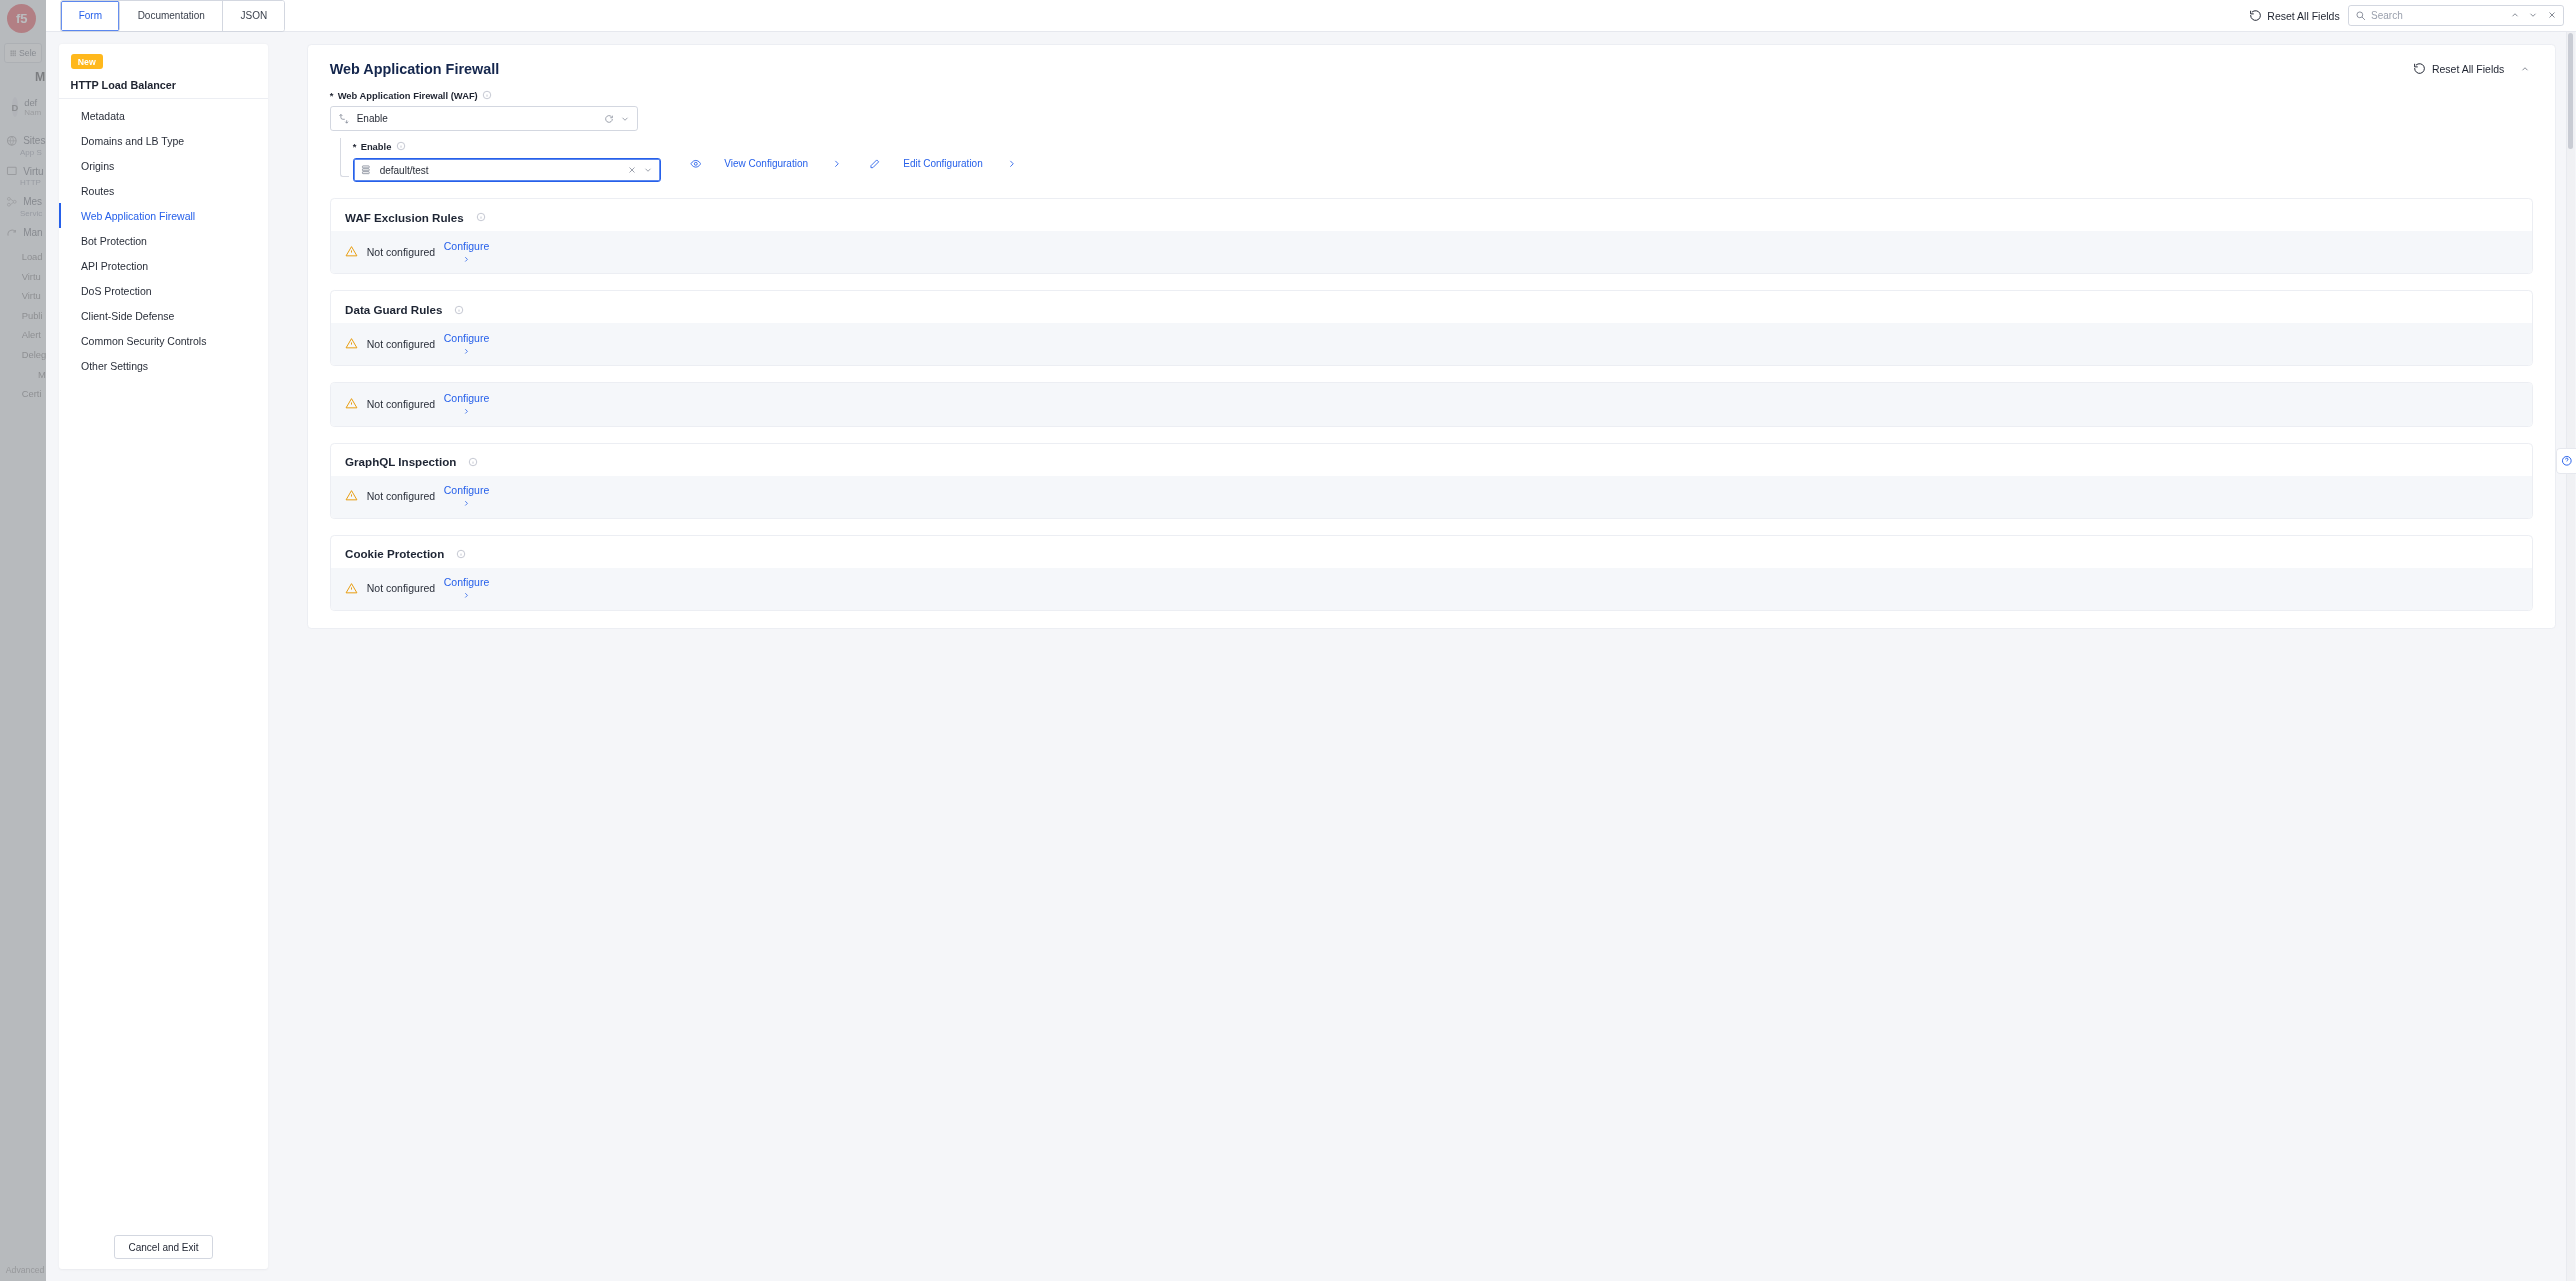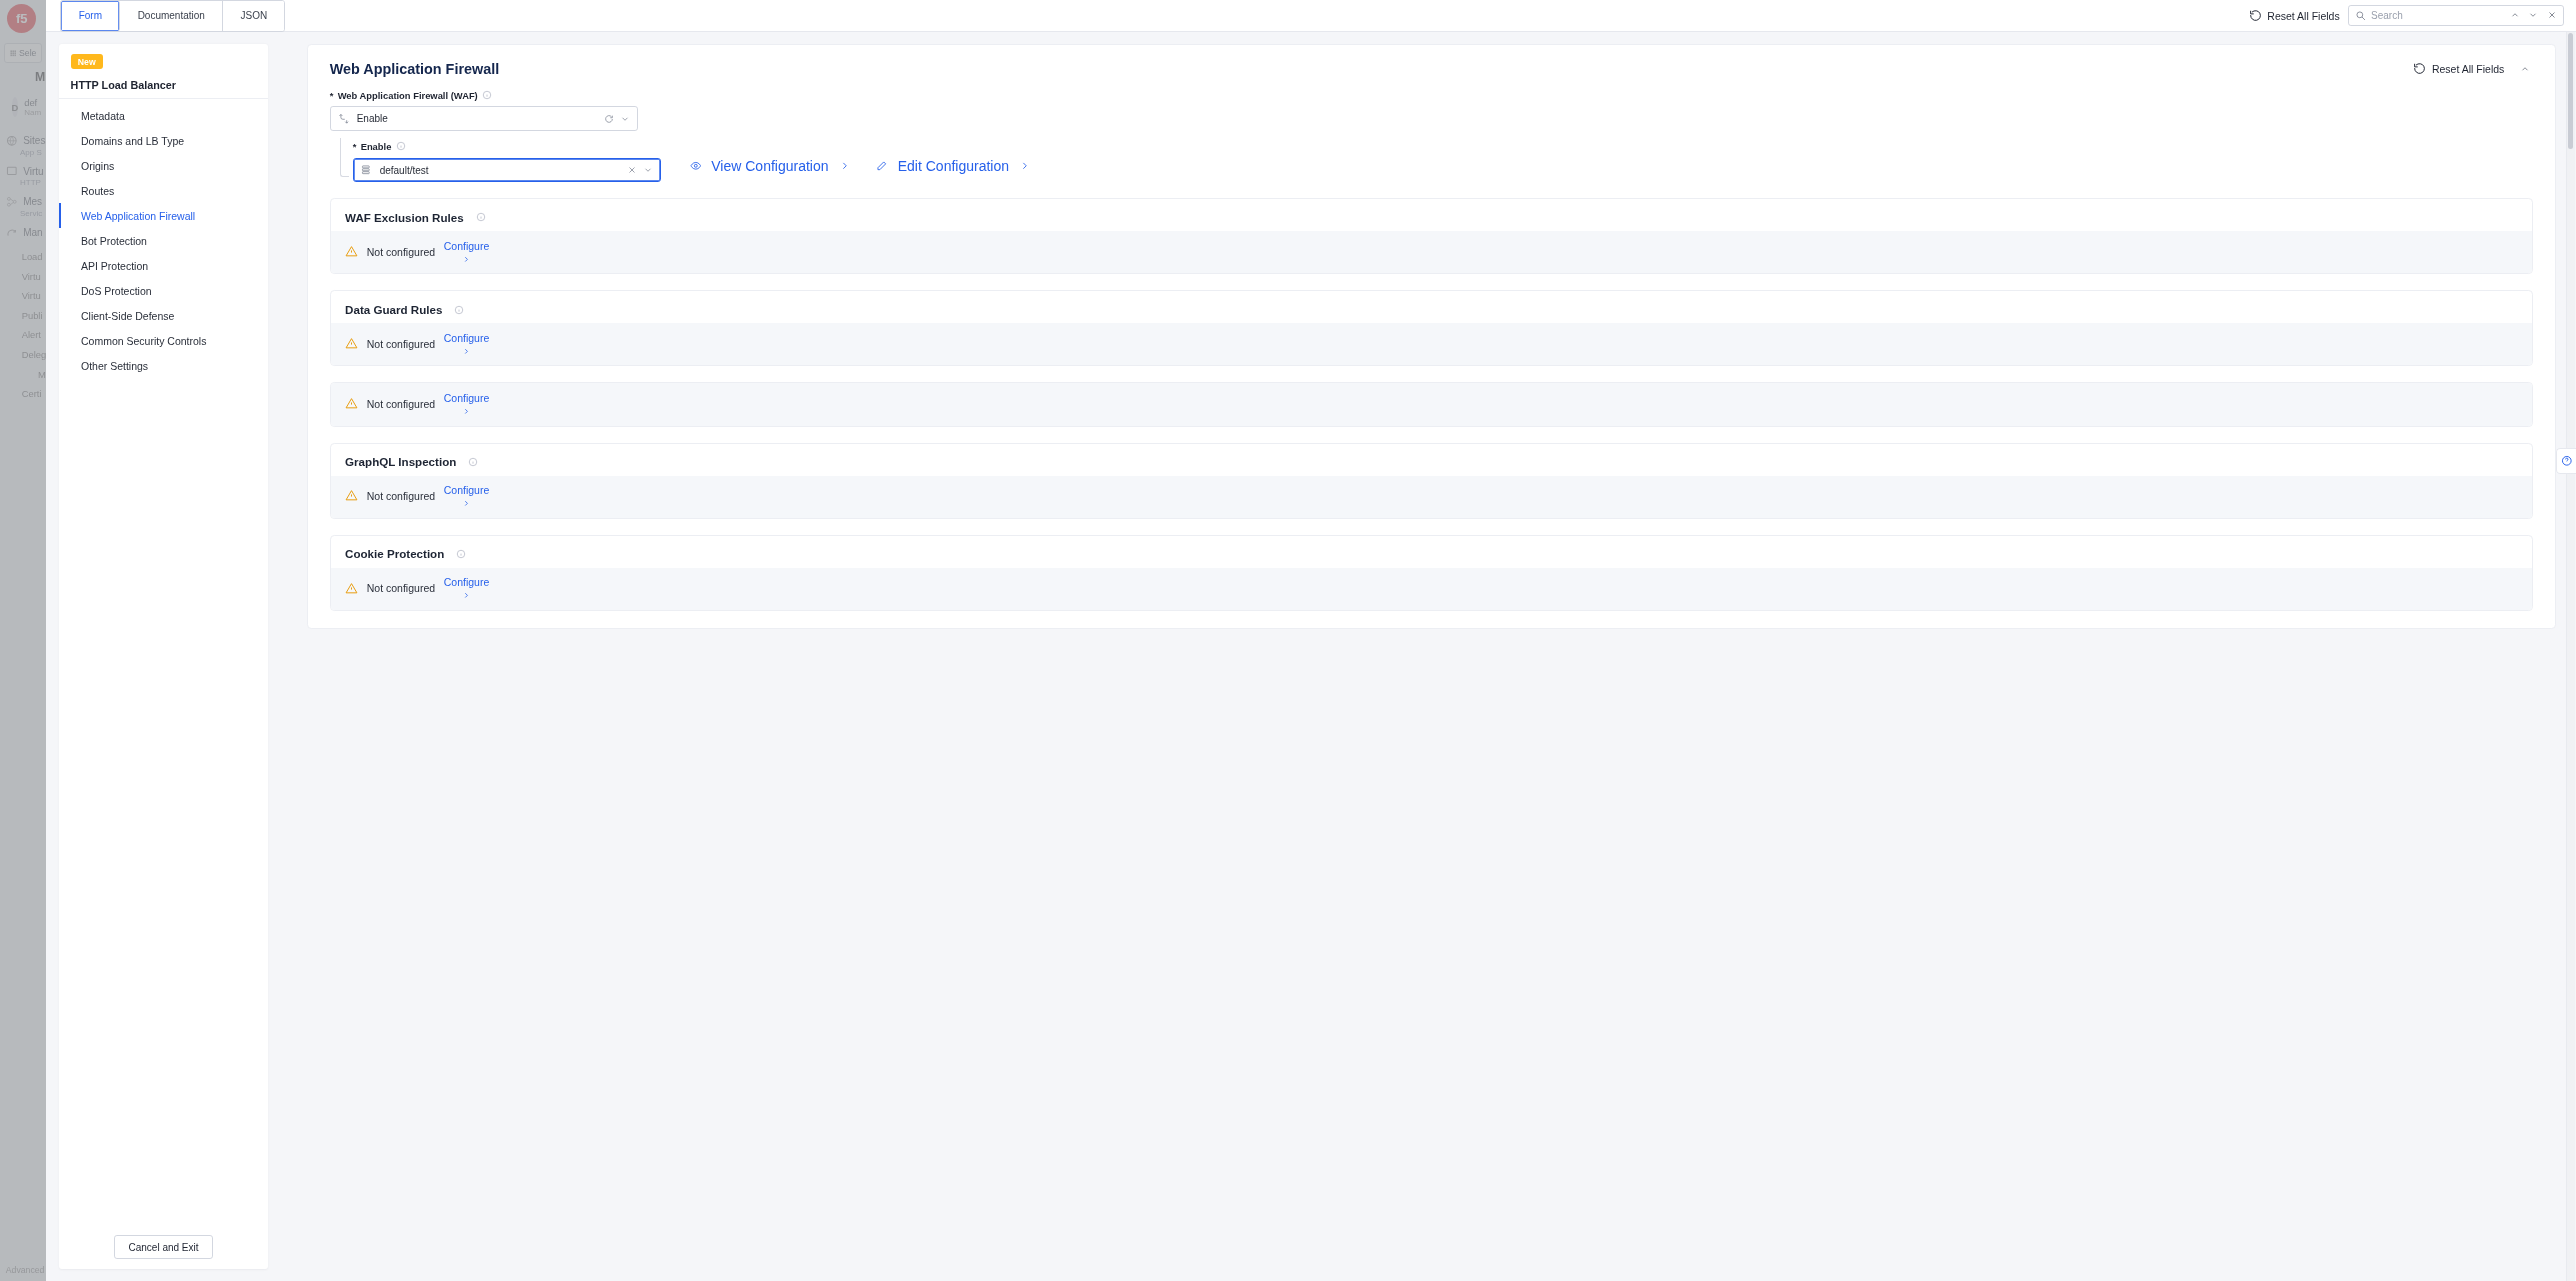--- a/index.html
+++ b/index.html
@@ -122,21 +122,21 @@
 
 .nested { position:relative; margin-left:10px; padding-left:13px; }
 .nested::before {
   content:""; position:absolute; left:0; top:-2.9px; bottom:calc(100% - 39px);
   width:8.7px; border-left:0.7px solid #d7dae2; border-bottom:0.7px solid #d7dae2;
   border-bottom-left-radius:2.9px; height:38px;
 }
 
 .row-actions { display:flex; align-items:center; gap:26px; margin-top:5.8px;}
 .link-action {
-  display:flex; align-items:center; gap:10px; color:#2660ea; font-size:14px; cursor:pointer;
+  display:flex; gap:23px; color:#2660ea; font-size:10px; cursor:pointer;
 }
 .link-action svg { width:11.6px; height:11.6px; stroke:#2660ea; fill:none; stroke-width:1.8;}
 
 .subcard {
   border:0.7px solid #eceef3; border-radius:4.3px; margin-top:16px; overflow:hidden;
 }
 .subcard-head {
   padding:11.6px 14.4px 7.2px 14.4px; display:flex; align-items:center; gap:12px;
 }
 .subcard-title { font-size:11.6px; font-weight:700; color:#1d2433; }

